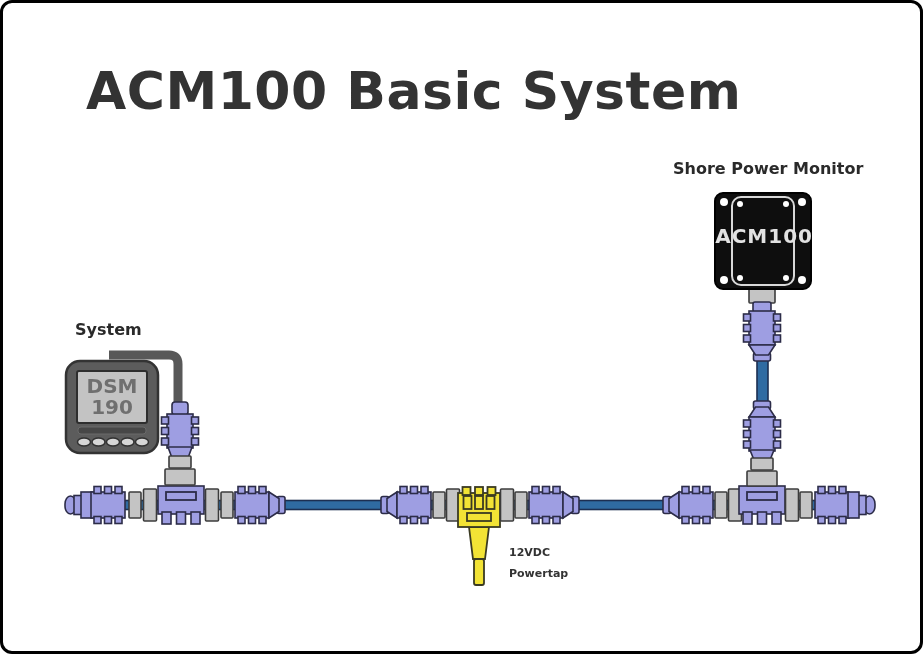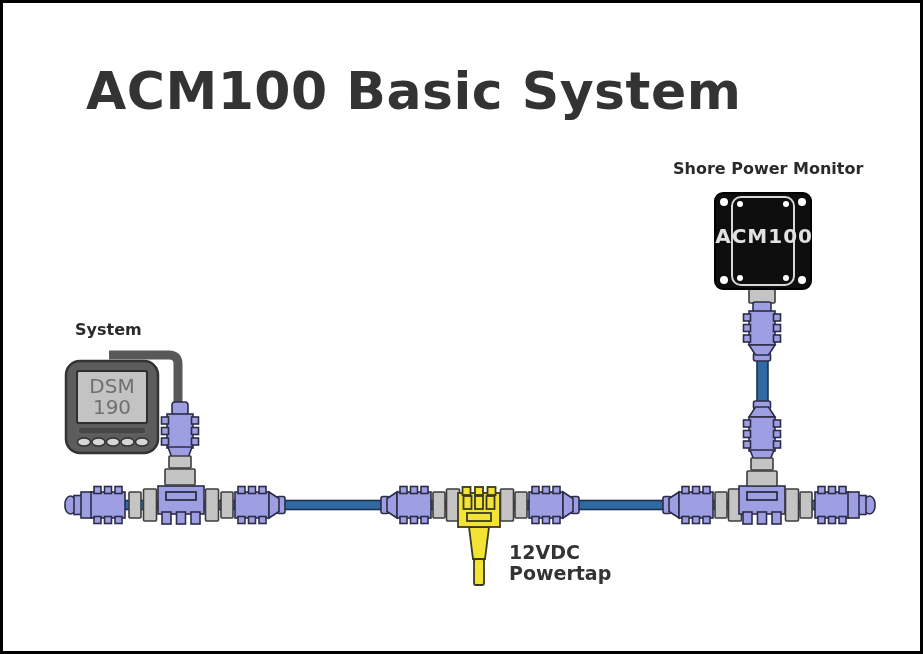--- a/index.html
+++ b/index.html
@@ -1,28 +1,28 @@
 <!DOCTYPE html>
 <html style="--background: #ffffff; --title-text: #333333; --label-text: #2a2a2a; --backbone-cable: #2f6ba2; --cable-outline: #1c2f52; --connector-purple: #9e9ee2; --connector-purple-outline: #2c2c48; --ring-gray: #c4c4c4; --ring-outline: #3c3c3c; --powertap-yellow: #f2e335; --powertap-outline: #3a3a22; --device-black: #0e0e0e; --device-inner-outline: #d8d8d8; --display-body: #5c5c5c; --display-screen: #c3c3c3; --display-screen-text: #6f6f6f; --drop-cable-gray: #585858; --acm-text: #e2e2e2;"><head>
 <meta charset="utf-8">
 <style>
   html,body{margin:0;padding:0;background:#fff;font-family:"DejaVu Sans","Liberation Sans",sans-serif;}
   .stage{position:relative;width:923px;height:654px;box-sizing:border-box;
-         border:3px solid #000;border-radius:0;background:var(--background,#fff);overflow:hidden;}
+         border:3px solid #000;border-radius:12px;background:var(--background,#fff);overflow:hidden;}
   .stage svg{position:absolute;left:0;top:0;}
   .txt{position:absolute;white-space:pre;}
   .title{left:83px;top:58px;font-size:52px;font-weight:bold;color:var(--title-text,#333);letter-spacing:.5px;}
   .lbl{font-size:16px;color:var(--label-text,#2a2a2a);font-weight:bold;}
   .shore-lbl{left:670px;top:156px;}
   .display-lbl{left:72px;top:317px;}
   .acm-txt{left:710px;top:221px;width:100px;text-align:right;font-size:20px;font-weight:bold;
            color:var(--acm-text,#e2e2e2);letter-spacing:1px;}
-  .dsm-txt{left:74px;top:373px;width:70px;text-align:center;font-size:20px;font-weight:normal;
+  .dsm-txt{left:74px;top:373px;width:70px;text-align:center;font-size:20px;font-weight:bold;
            line-height:21px;color:var(--display-screen-text,#6f6f6f);}
-  .ptap-lbl{left:506px;top:539px;font-size:19px;font-weight:bold;line-height:21px;color:var(--title-text,#333);}
+  .ptap-lbl{left:506px;top:539px;font-size:11px;font-weight:bold;line-height:21px;color:var(--title-text,#333);}
   .purple{fill:var(--connector-purple,#9e9ee2);stroke:var(--connector-purple-outline,#2c2c48);stroke-width:1.6;}
   .slot{fill:none;stroke:var(--connector-purple-outline,#2c2c48);stroke-width:1.8;}
   .ring{fill:var(--ring-gray,#c4c4c4);stroke:var(--ring-outline,#3c3c3c);stroke-width:1.6;}
   .cable{fill:var(--backbone-cable,#2f6ba2);stroke:var(--cable-outline,#1c2f52);stroke-width:1.6;}
   .yellow{fill:var(--powertap-yellow,#f2e335);stroke:var(--powertap-outline,#3a3a22);stroke-width:1.8;}
   .sloty{fill:none;stroke:var(--powertap-outline,#3a3a22);stroke-width:1.8;}
   .dropcable{fill:none;stroke:var(--drop-cable-gray,#585858);stroke-width:9;}
 </style>
 </head>
 <body>

